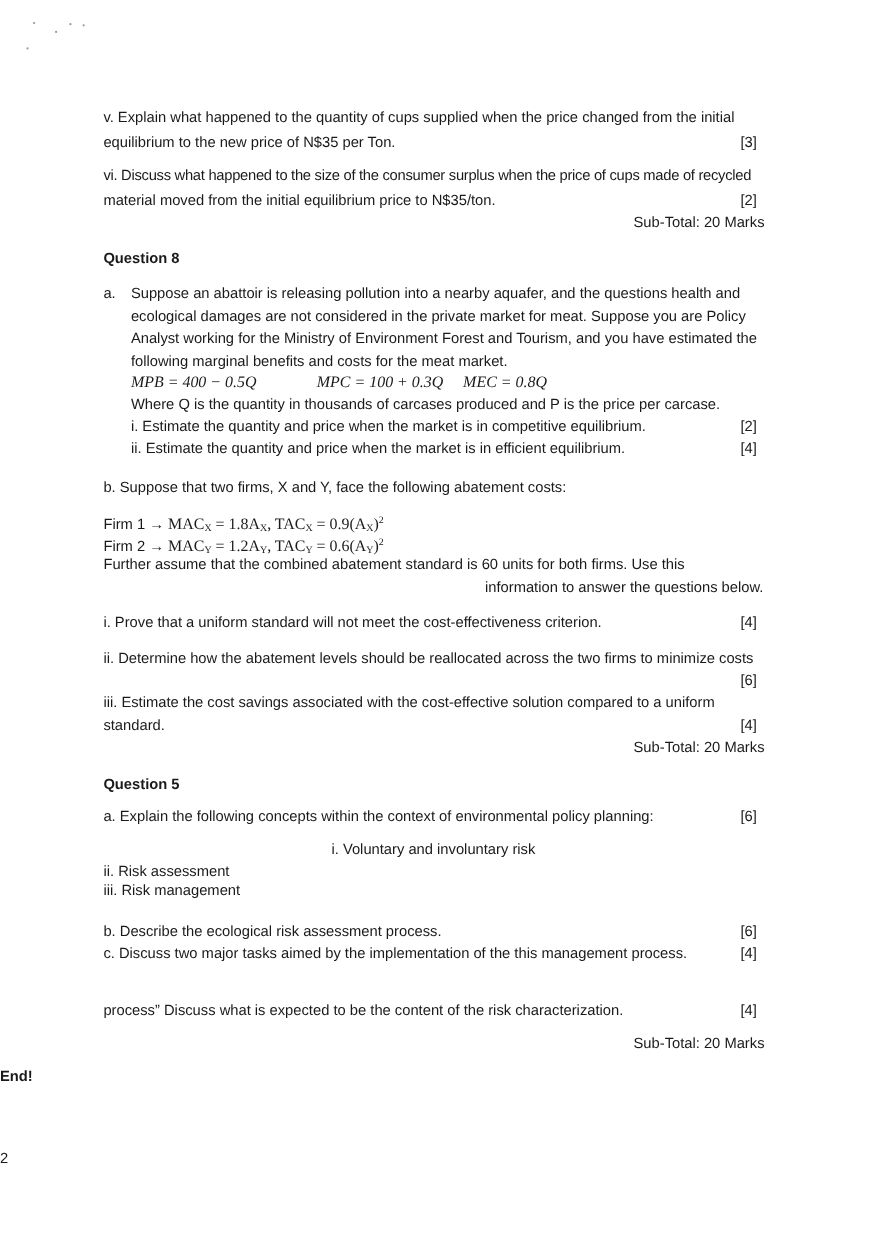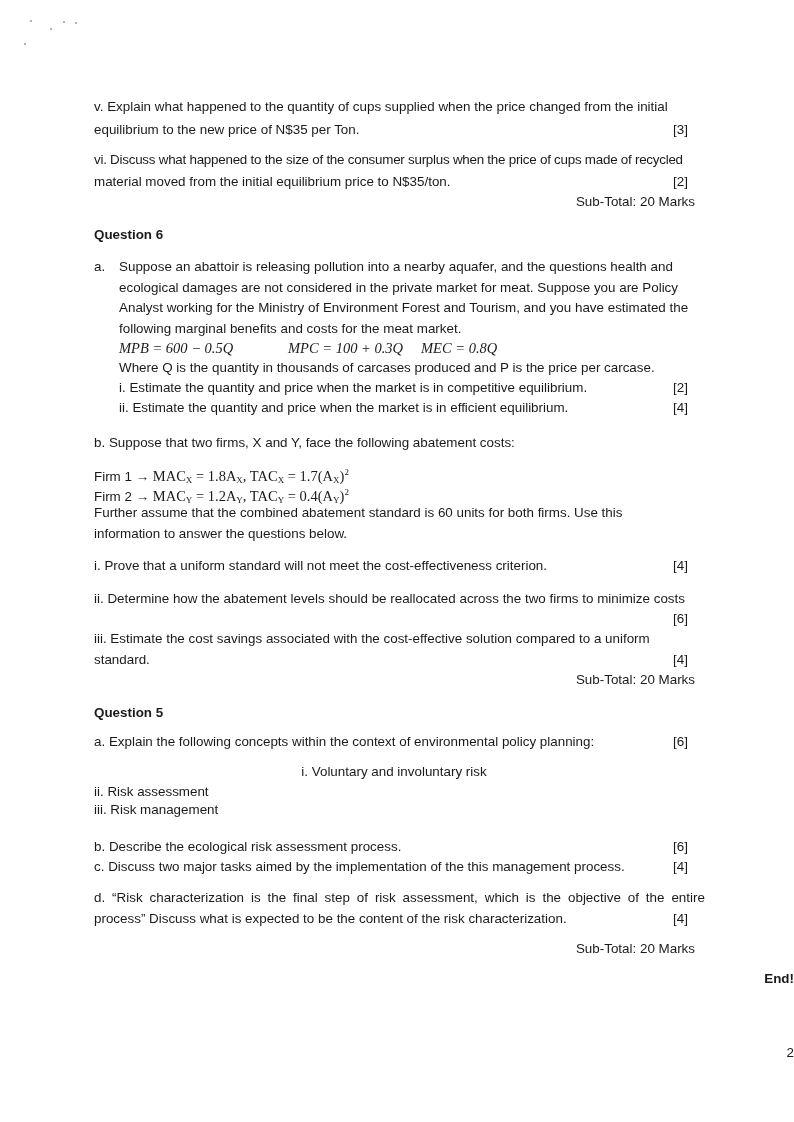--- a/index.html
+++ b/index.html
@@ -11,21 +11,21 @@
   .just { display: flex; justify-content: space-between; white-space: normal; }
   .mark { position: absolute; right: 106px; text-align: right; }
   .subtotal { position: absolute; right: 99px; text-align: center; line-height: 18px; }
   .heading { font-weight: bold; }
   .indent { left: 119px; width: 575px; }
   .alpha { position: absolute; left: 94px; }
   .math { font-family: "Liberation Serif", serif; font-style: italic; font-size: 14.5px; }
   .mathup { font-family: "Liberation Serif", serif; font-size: 14.5px; }
   sub { font-size: 9px; vertical-align: -2px; }
   sup { font-size: 9px; vertical-align: 6px; }
-  .center { position: absolute; left: 0; width: 794px; text-align: right; }
+  .center { position: absolute; left: 0; width: 794px; text-align: left; }
 </style>
 </head>
 <body>
 
 <div class="page">
 
   <div class="speck" style="left:30px;top:20px;"></div>
   <div class="speck" style="left:50px;top:28px;"></div>
   <div class="speck" style="left:63px;top:21px;"></div>
   <div class="speck" style="left:75px;top:22px;"></div>
@@ -35,50 +35,50 @@
     <span>v. Explain what happened to the quantity of cups supplied when the price changed from the initial</span>
   </div>
   <div class="line" style="top:121px;">equilibrium to the new price of N$35 per Ton.</div>
   <div class="line mark" style="top:121px;left:auto;width:auto;">[3]</div>
 
   <div class="line" style="top:151px;letter-spacing:-0.25px;">vi. Discuss what happened to the size of the consumer surplus when the price of cups made of recycled</div>
   <div class="line" style="top:173px;">material moved from the initial equilibrium price to N$35/ton.</div>
   <div class="line mark" style="top:173px;left:auto;width:auto;">[2]</div>
   <div class="subtotal" style="top:193px;">Sub-Total: 20 Marks</div>
 
-  <div class="line heading" style="top:226px;">Question 6</div>
+  <div class="line heading" style="top:226px;">Question 8</div>
 
   <div class="alpha" style="top:258px;line-height:18px;">a.</div>
   <div class="line indent" style="top:258px;">Suppose an abattoir is releasing pollution into a nearby aquafer, and the questions health and</div>
   <div class="line indent" style="top:279px;">ecological damages are not considered in the private market for meat. Suppose you are Policy</div>
   <div class="line indent" style="top:299px;">Analyst working for the Ministry of Environment Forest and Tourism, and you have estimated the</div>
   <div class="line indent" style="top:320px;">following marginal benefits and costs for the meat market.</div>
 
-  <div class="line indent math" style="top:339px;">MPB = 600 − 0.5Q</div>
+  <div class="line indent math" style="top:339px;">MPB = 400 − 0.5Q</div>
   <div class="line math" style="top:339px;left:288px;width:auto;">MPC = 100 + 0.3Q</div>
   <div class="line math" style="top:339px;left:421px;width:auto;">MEC = 0.8Q</div>
 
   <div class="line indent" style="top:359px;">Where Q is the quantity in thousands of carcases produced and P is the price per carcase.</div>
   <div class="line indent" style="top:379px;">i. Estimate the quantity and price when the market is in competitive equilibrium.</div>
   <div class="line mark" style="top:379px;left:auto;width:auto;">[2]</div>
   <div class="line indent" style="top:399px;">ii. Estimate the quantity and price when the market is in efficient equilibrium.</div>
   <div class="line mark" style="top:399px;left:auto;width:auto;">[4]</div>
 
   <div class="line" style="top:434px;">b. Suppose that two firms, X and Y, face the following abatement costs:</div>
 
   <div class="line" style="top:463px;">
     <span>Firm 1 →</span>
-    <span class="mathup"><span>MAC</span><sub>X</sub><span> = 1.8A</span><sub>X</sub><span>, TAC</span><sub>X</sub><span> = 1.7(A</span><sub>X</sub><span>)</span><sup>2</sup></span>
+    <span class="mathup"><span>MAC</span><sub>X</sub><span> = 1.8A</span><sub>X</sub><span>, TAC</span><sub>X</sub><span> = 0.9(A</span><sub>X</sub><span>)</span><sup>2</sup></span>
   </div>
   <div class="line" style="top:483px;">
     <span>Firm 2 →</span>
-    <span class="mathup"><span>MAC</span><sub>Y</sub><span> = 1.2A</span><sub>Y</sub><span>, TAC</span><sub>Y</sub><span> = 0.4(A</span><sub>Y</sub><span>)</span><sup>2</sup></span>
+    <span class="mathup"><span>MAC</span><sub>Y</sub><span> = 1.2A</span><sub>Y</sub><span>, TAC</span><sub>Y</sub><span> = 0.6(A</span><sub>Y</sub><span>)</span><sup>2</sup></span>
   </div>
   <div class="line" style="top:504px;">Further assume that the combined abatement standard is 60 units for both firms. Use this</div>
-  <div class="line" style="top:525px;">information to answer the questions below.</div>
+  <div class="line" style="top:525px;text-align:right;">information to answer the questions below.</div>
 
   <div class="line" style="top:557px;">i. Prove that a uniform standard will not meet the cost-effectiveness criterion.</div>
   <div class="line mark" style="top:557px;left:auto;width:auto;">[4]</div>
 
   <div class="line" style="top:590px;">ii. Determine how the abatement levels should be reallocated across the two firms to minimize costs</div>
   <div class="line mark" style="top:610px;left:auto;width:auto;">[6]</div>
 
   <div class="line" style="top:630px;">iii. Estimate the cost savings associated with the cost-effective solution compared to a uniform</div>
   <div class="line" style="top:651px;">standard.</div>
   <div class="line mark" style="top:651px;left:auto;width:auto;">[4]</div>
@@ -91,21 +91,20 @@
 
   <div class="line" style="top:763px;text-align:center;">i. Voluntary and involuntary risk</div>
   <div class="line" style="top:783px;">ii. Risk assessment</div>
   <div class="line" style="top:801px;">iii. Risk management</div>
 
   <div class="line" style="top:838px;">b. Describe the ecological risk assessment process.</div>
   <div class="line mark" style="top:838px;left:auto;width:auto;">[6]</div>
   <div class="line" style="top:858px;">c. Discuss two major tasks aimed by the implementation of the this management process.</div>
   <div class="line mark" style="top:858px;left:auto;width:auto;">[4]</div>
 
-  <div class="line" style="top:889px;word-spacing:3.2px;">d. “Risk characterization is the final step of risk assessment, which is the objective of the entire</div>
   <div class="line" style="top:910px;">process” Discuss what is expected to be the content of the risk characterization.</div>
   <div class="line mark" style="top:910px;left:auto;width:auto;">[4]</div>
 
   <div class="subtotal" style="top:940px;">Sub-Total: 20 Marks</div>
 
   <div class="center heading" style="top:971px;left:0;">End!</div>
   <div class="center" style="top:1045px;">2</div>
 </div>
 
 </body></html>

